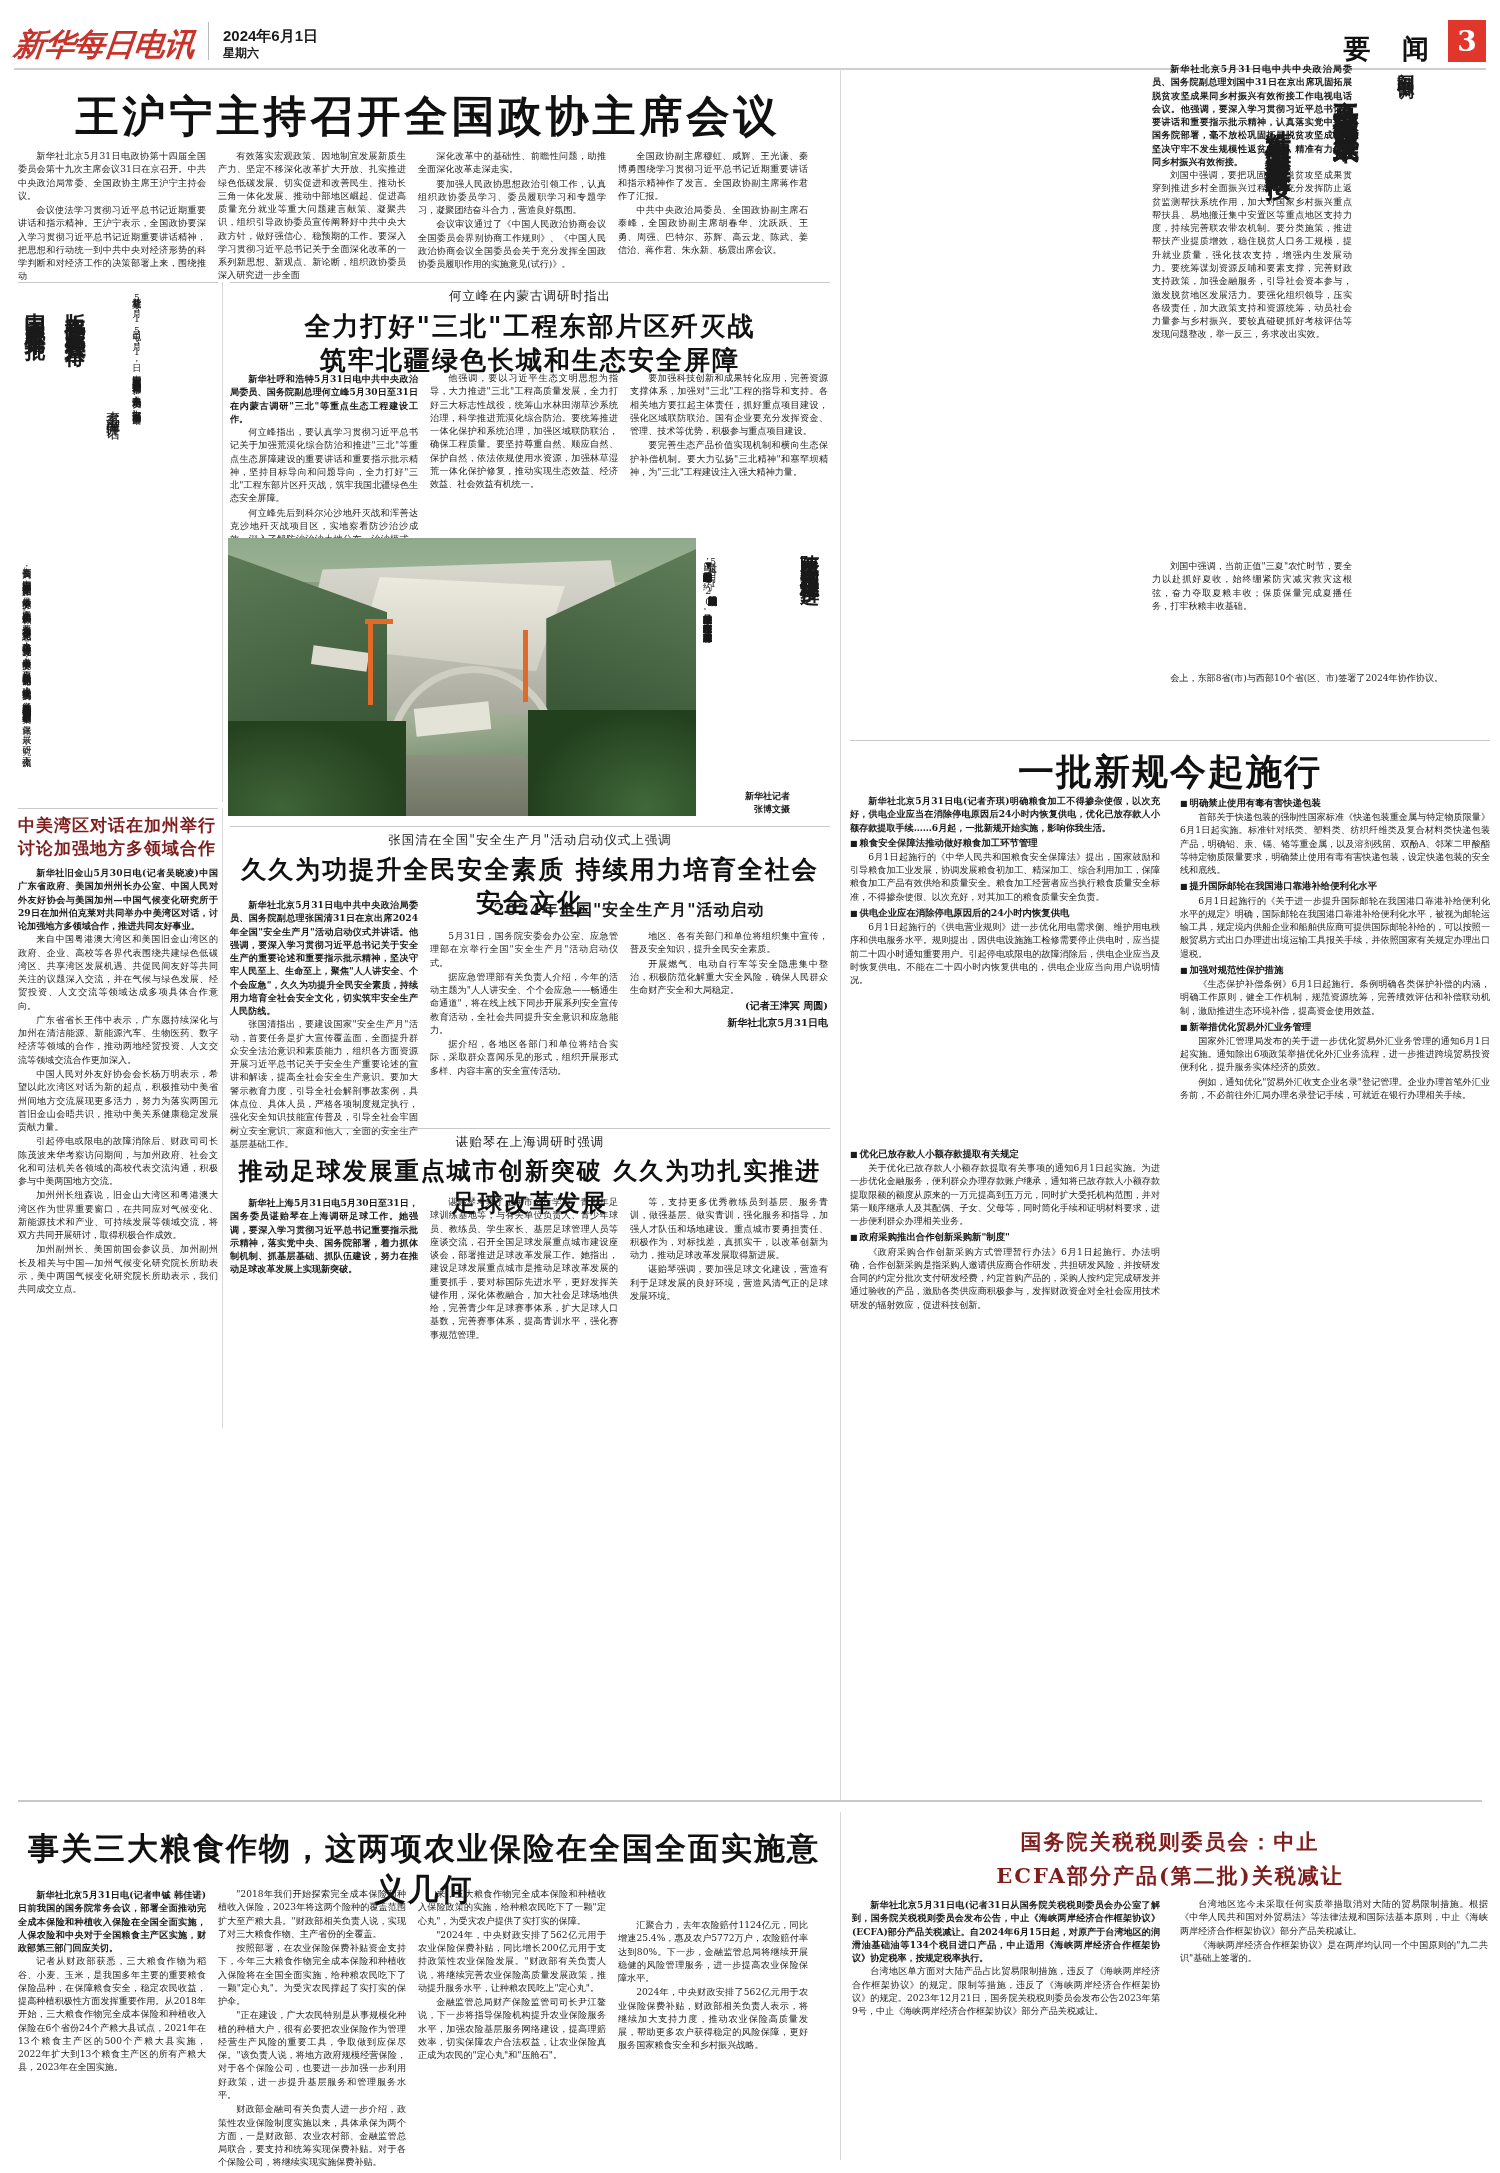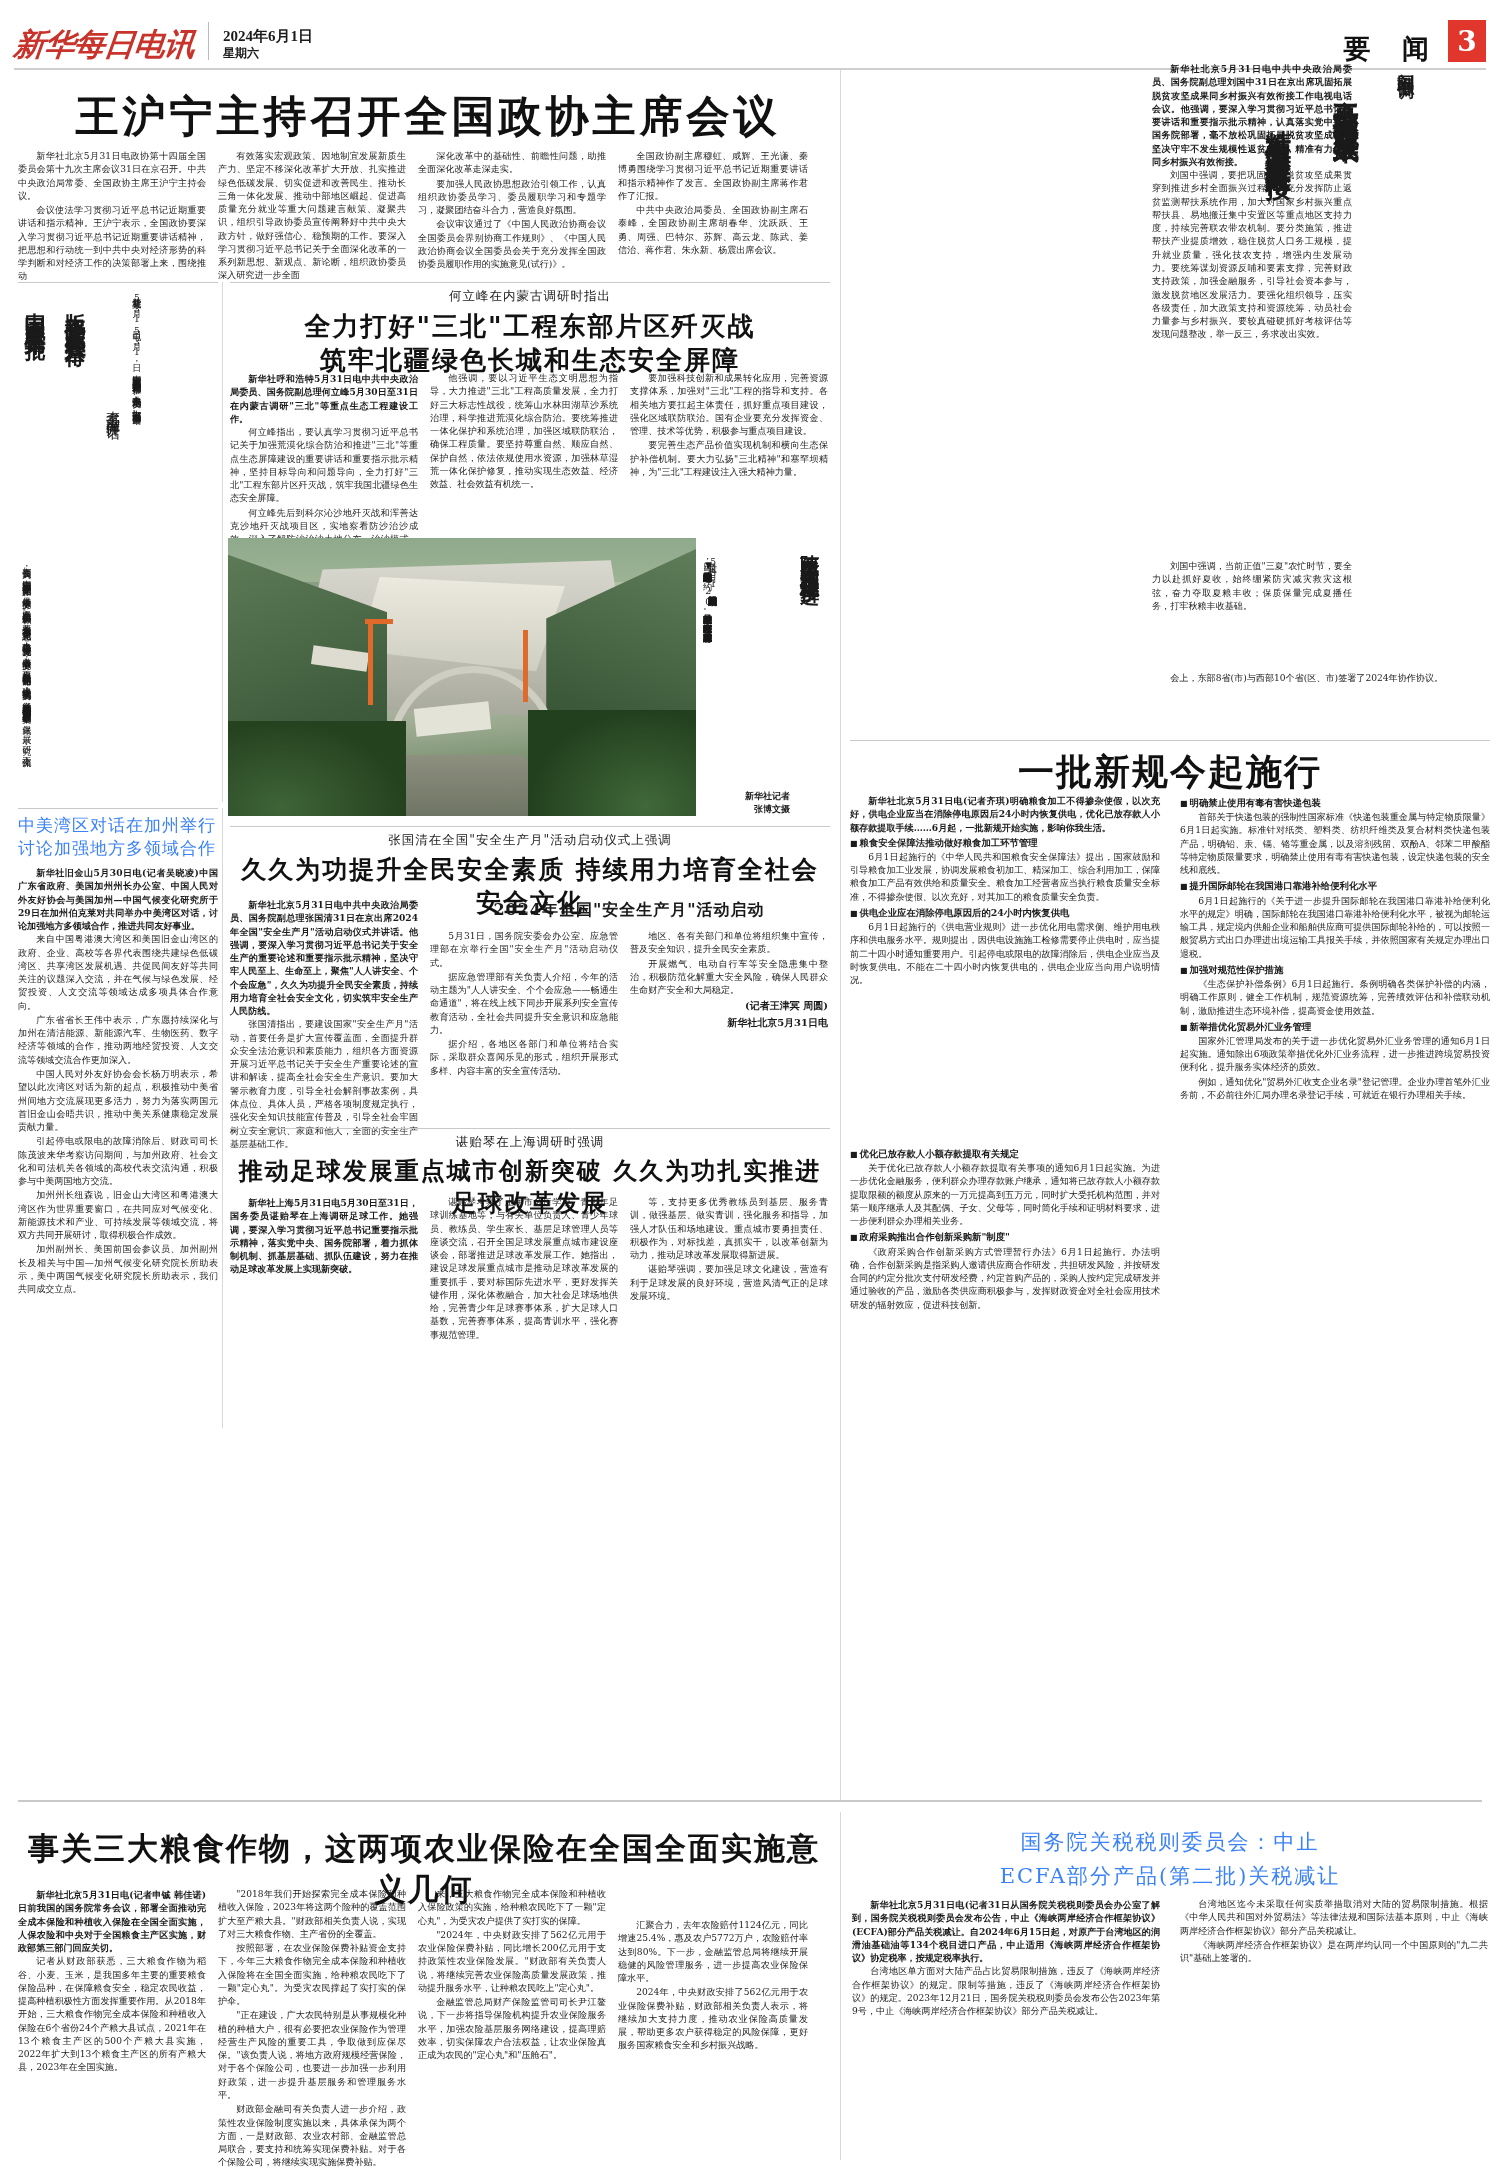--- a/index.html
+++ b/index.html
@@ -15,21 +15,21 @@
   
   .masthead{display:flex;align-items:flex-end;height:58px;padding-top:6px;}
   .logo{
     font-family:"DejaVu Serif","Liberation Serif",serif;
     font-weight:bold;font-size:31px;color:#c8332b;letter-spacing:-1px;
     font-style:italic;transform:skewX(-6deg);line-height:1;
     padding-bottom:4px;
   }
   .logo-sep{width:1px;height:38px;background:#bbb;margin:0 14px 4px 14px;}
   .dateblk{line-height:1.25;padding-bottom:3px;}
-  .dateblk .d1{font-family:Liberation Serif, serif;font-size:15px;font-weight:bold;}
+  .dateblk .d1{font-family:Liberation Sans, sans-serif;font-size:15px;font-weight:bold;}
   .dateblk .d2{font-family:"Liberation Sans",sans-serif;font-size:12px;font-weight:bold;}
   .mast-spacer{flex:1;}
   .mast-right{display:flex;align-items:flex-end;padding-bottom:2px;}
   .section-name{
     font-family:"DejaVu Serif","Liberation Serif",serif;
     font-size:27px;font-weight:bold;letter-spacing:11px;color:#111;padding-right:8px;line-height:1;
   }
   .section-num{
     background:#e0362c;color:#fff;width:38px;height:42px;
     display:flex;align-items:center;justify-content:center;
@@ -60,21 +60,21 @@
   .hl-main{
     font-family:"DejaVu Serif","Liberation Serif",serif;
     font-weight:bold;font-size:43px;letter-spacing:4px;text-align:center;color:#111;
   }
   .hl-2{
     font-family:"DejaVu Serif","Liberation Serif",serif;
     font-weight:bold;font-size:26px;letter-spacing:2px;text-align:center;color:#111;line-height:1.32;
   }
   .hl-3{
     font-family:"DejaVu Serif","Liberation Serif",serif;
-    font-weight:normal;font-size:20px;letter-spacing:1px;text-align:center;color:#3b82f6;line-height:1.35;
+    font-weight:bold;font-size:20px;letter-spacing:1px;text-align:center;color:#7f1d1d;line-height:1.35;
   }
   .hl-kicker{
     font-family:"DejaVu Serif","Liberation Serif",serif;
     font-size:12.5px;text-align:center;color:#222;letter-spacing:1px;
   }
   .hl-sm{
     font-family:"DejaVu Serif","Liberation Serif",serif;
     font-weight:bold;font-size:16px;letter-spacing:1px;text-align:center;line-height:1.5;
   }
   .bullet-h{

